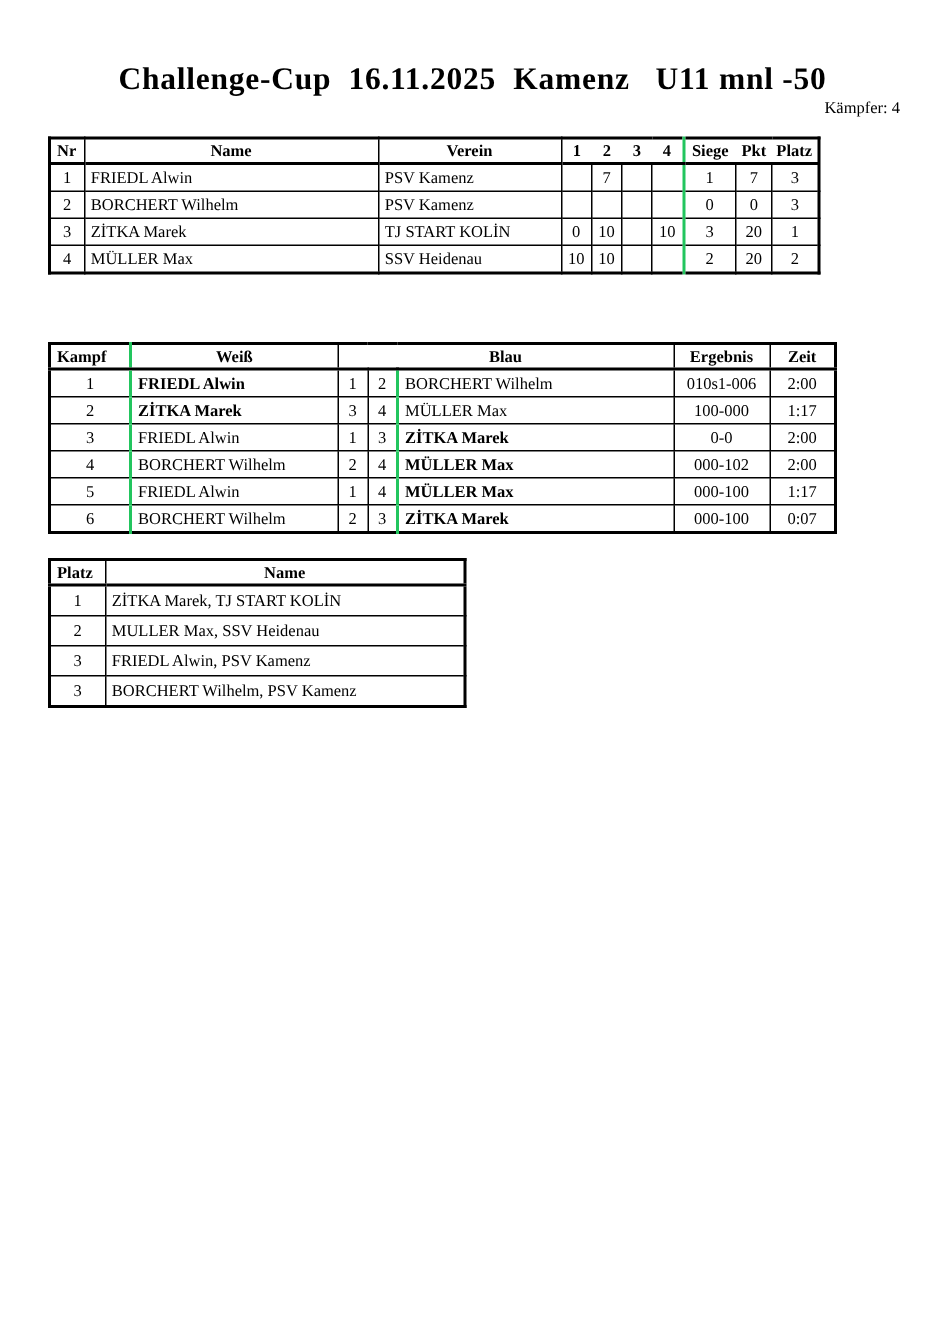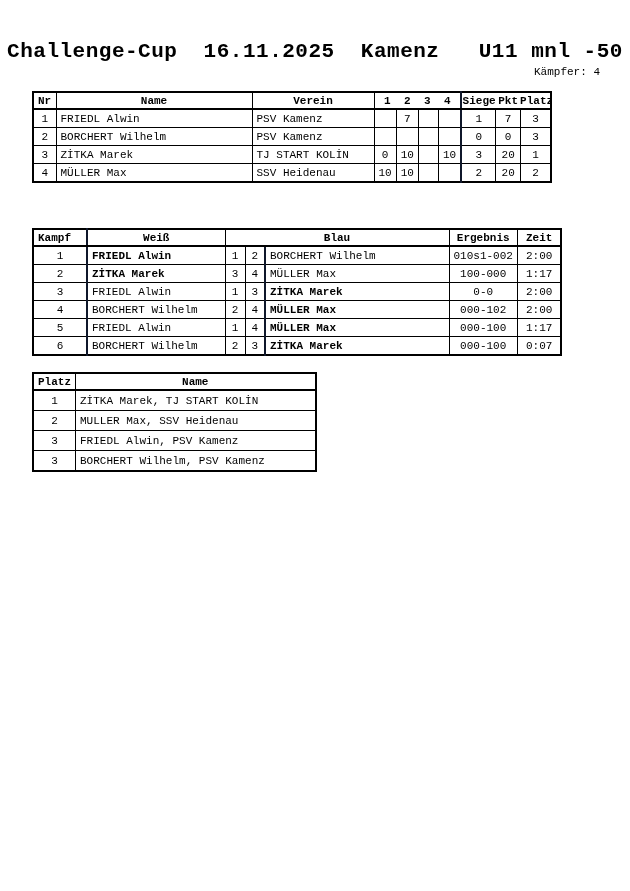--- a/index.html
+++ b/index.html
@@ -1,34 +1,34 @@
 <!DOCTYPE html>
 <html><head>
 <meta charset="utf-8">
 <style>
   html,body{margin:0;padding:0;background:#ffffff;}
   .page{position:relative;width:630px;height:758px;background:#ffffff;
-        font-family:Liberation Mono, monospace;color:#000;overflow:hidden;}
+        font-family:Liberation Serif, serif;color:#000;overflow:hidden;}
   .title{position:absolute;top:40px;left:0;width:630px;text-align:center;
          font-size:21px;font-weight:bold;white-space:pre;letter-spacing:.5px;}
   .sec-heading{position:absolute;font-size:12px;font-weight:bold;text-align:center;}
   #h-kaempfer{top:69px;left:32px;width:420px;}
   #h-kaempfe{top:196px;left:32px;width:541px;}
   #h-ergebnisse{top:354px;left:32px;width:284px;}
   .count{position:absolute;top:66px;right:30px;font-size:11px;}
   table{border-collapse:collapse;table-layout:fixed;position:absolute;
         background:#fff;font-size:11px;}
   td,th{border:1px solid #000;padding:1px 4px;height:15px;overflow:hidden;
         white-space:nowrap;text-align:left;font-weight:normal;}
   th{font-weight:bold;}
   .tbl{border:2px solid #000;}
   thead th{border-bottom:2px solid #000;height:13px;}
   .c{text-align:center;}
   .b{font-weight:bold;}
-  .sep{border-left:2px solid #0f172a;}
+  .sep{border-left:2px solid #22c55e;}
   .grp{padding:0;}
   .grp span{display:inline-block;text-align:center;vertical-align:middle;}
   .g20 span{width:20px;}
   #t1{left:32px;top:91px;padding-left:40px;}
   #t2{left:32px;top:228px;}
   #t3{left:32px;top:372px;}
   #t3 td{height:17px;}
 </style>
 </head>
 <body>
@@ -133,21 +133,21 @@
         <th class="c">Zeit</th>
       </tr>
     </thead>
     <tbody>
       <tr>
         <td class="c">1</td>
         <td class="sep b">FRIEDL Alwin</td>
         <td class="c">1</td>
         <td class="c">2</td>
         <td class="sep">BORCHERT Wilhelm</td>
-        <td class="c">010s1-002</td>
+        <td class="c">010s1-006</td>
         <td class="c">2:00</td>
       </tr>
       <tr>
         <td class="c">2</td>
         <td class="sep b">ZİTKA Marek</td>
         <td class="c">3</td>
         <td class="c">4</td>
         <td class="sep">MÜLLER Max</td>
         <td class="c">100-000</td>
         <td class="c">1:17</td>

